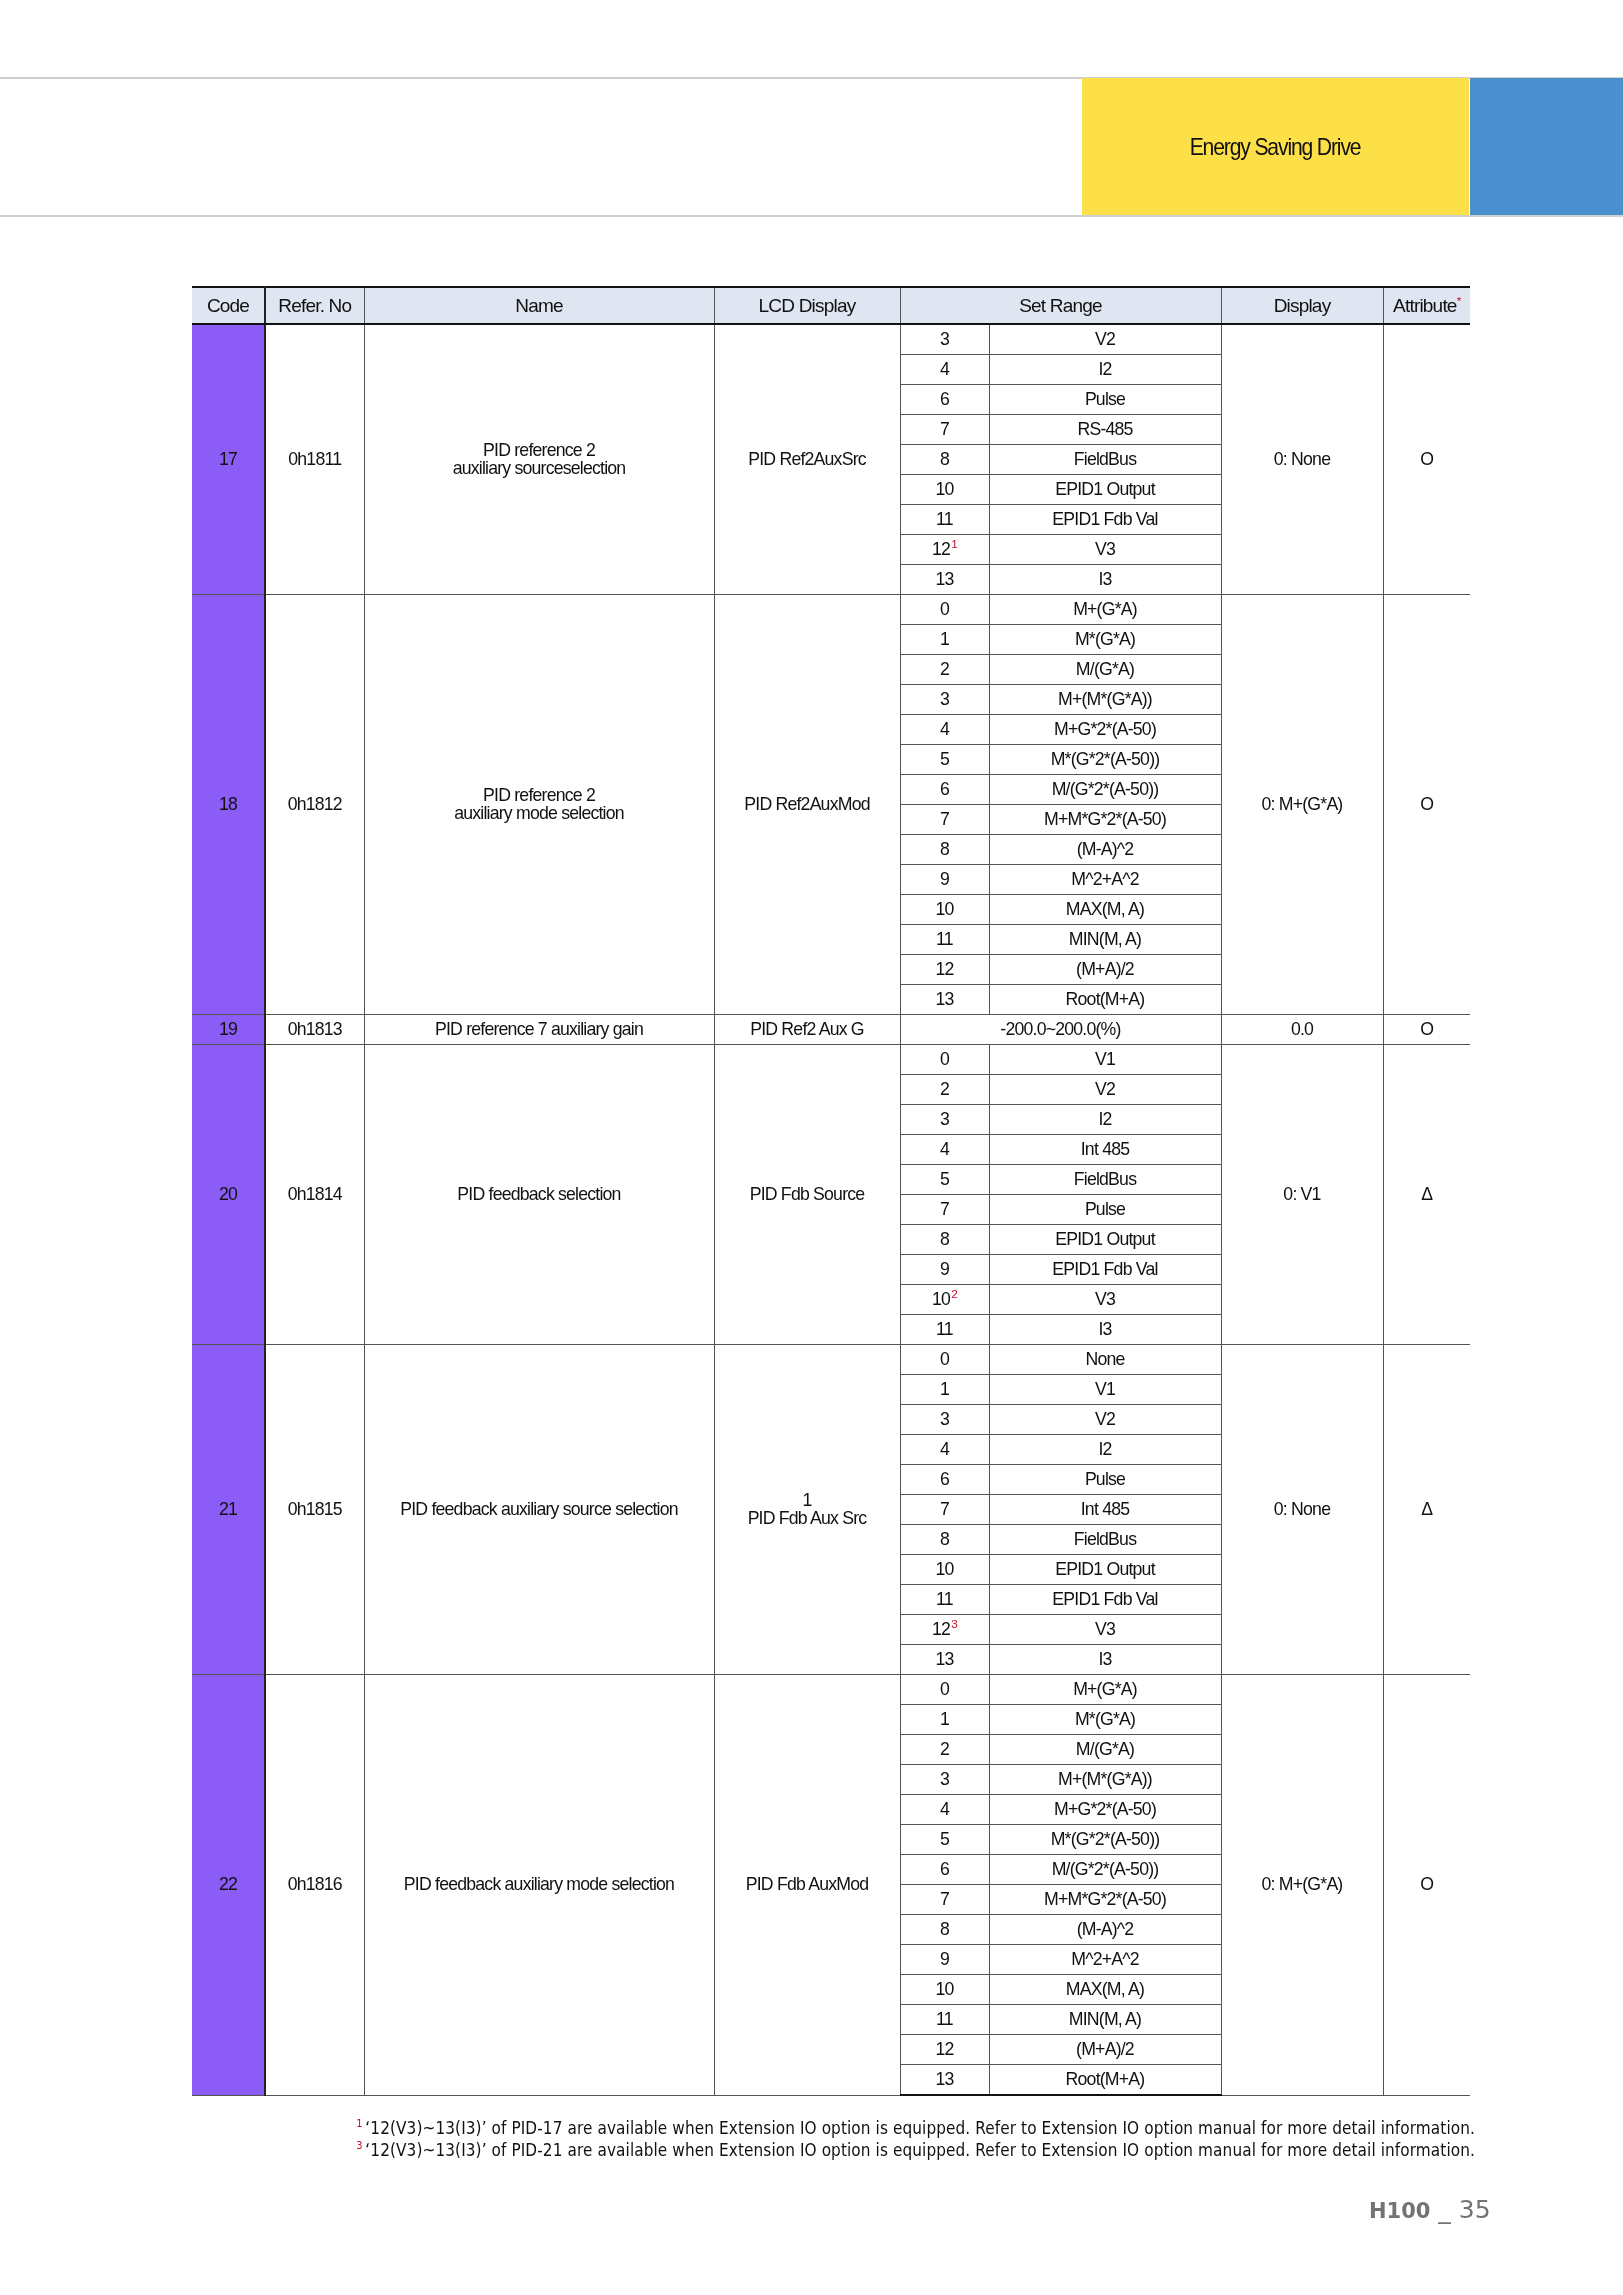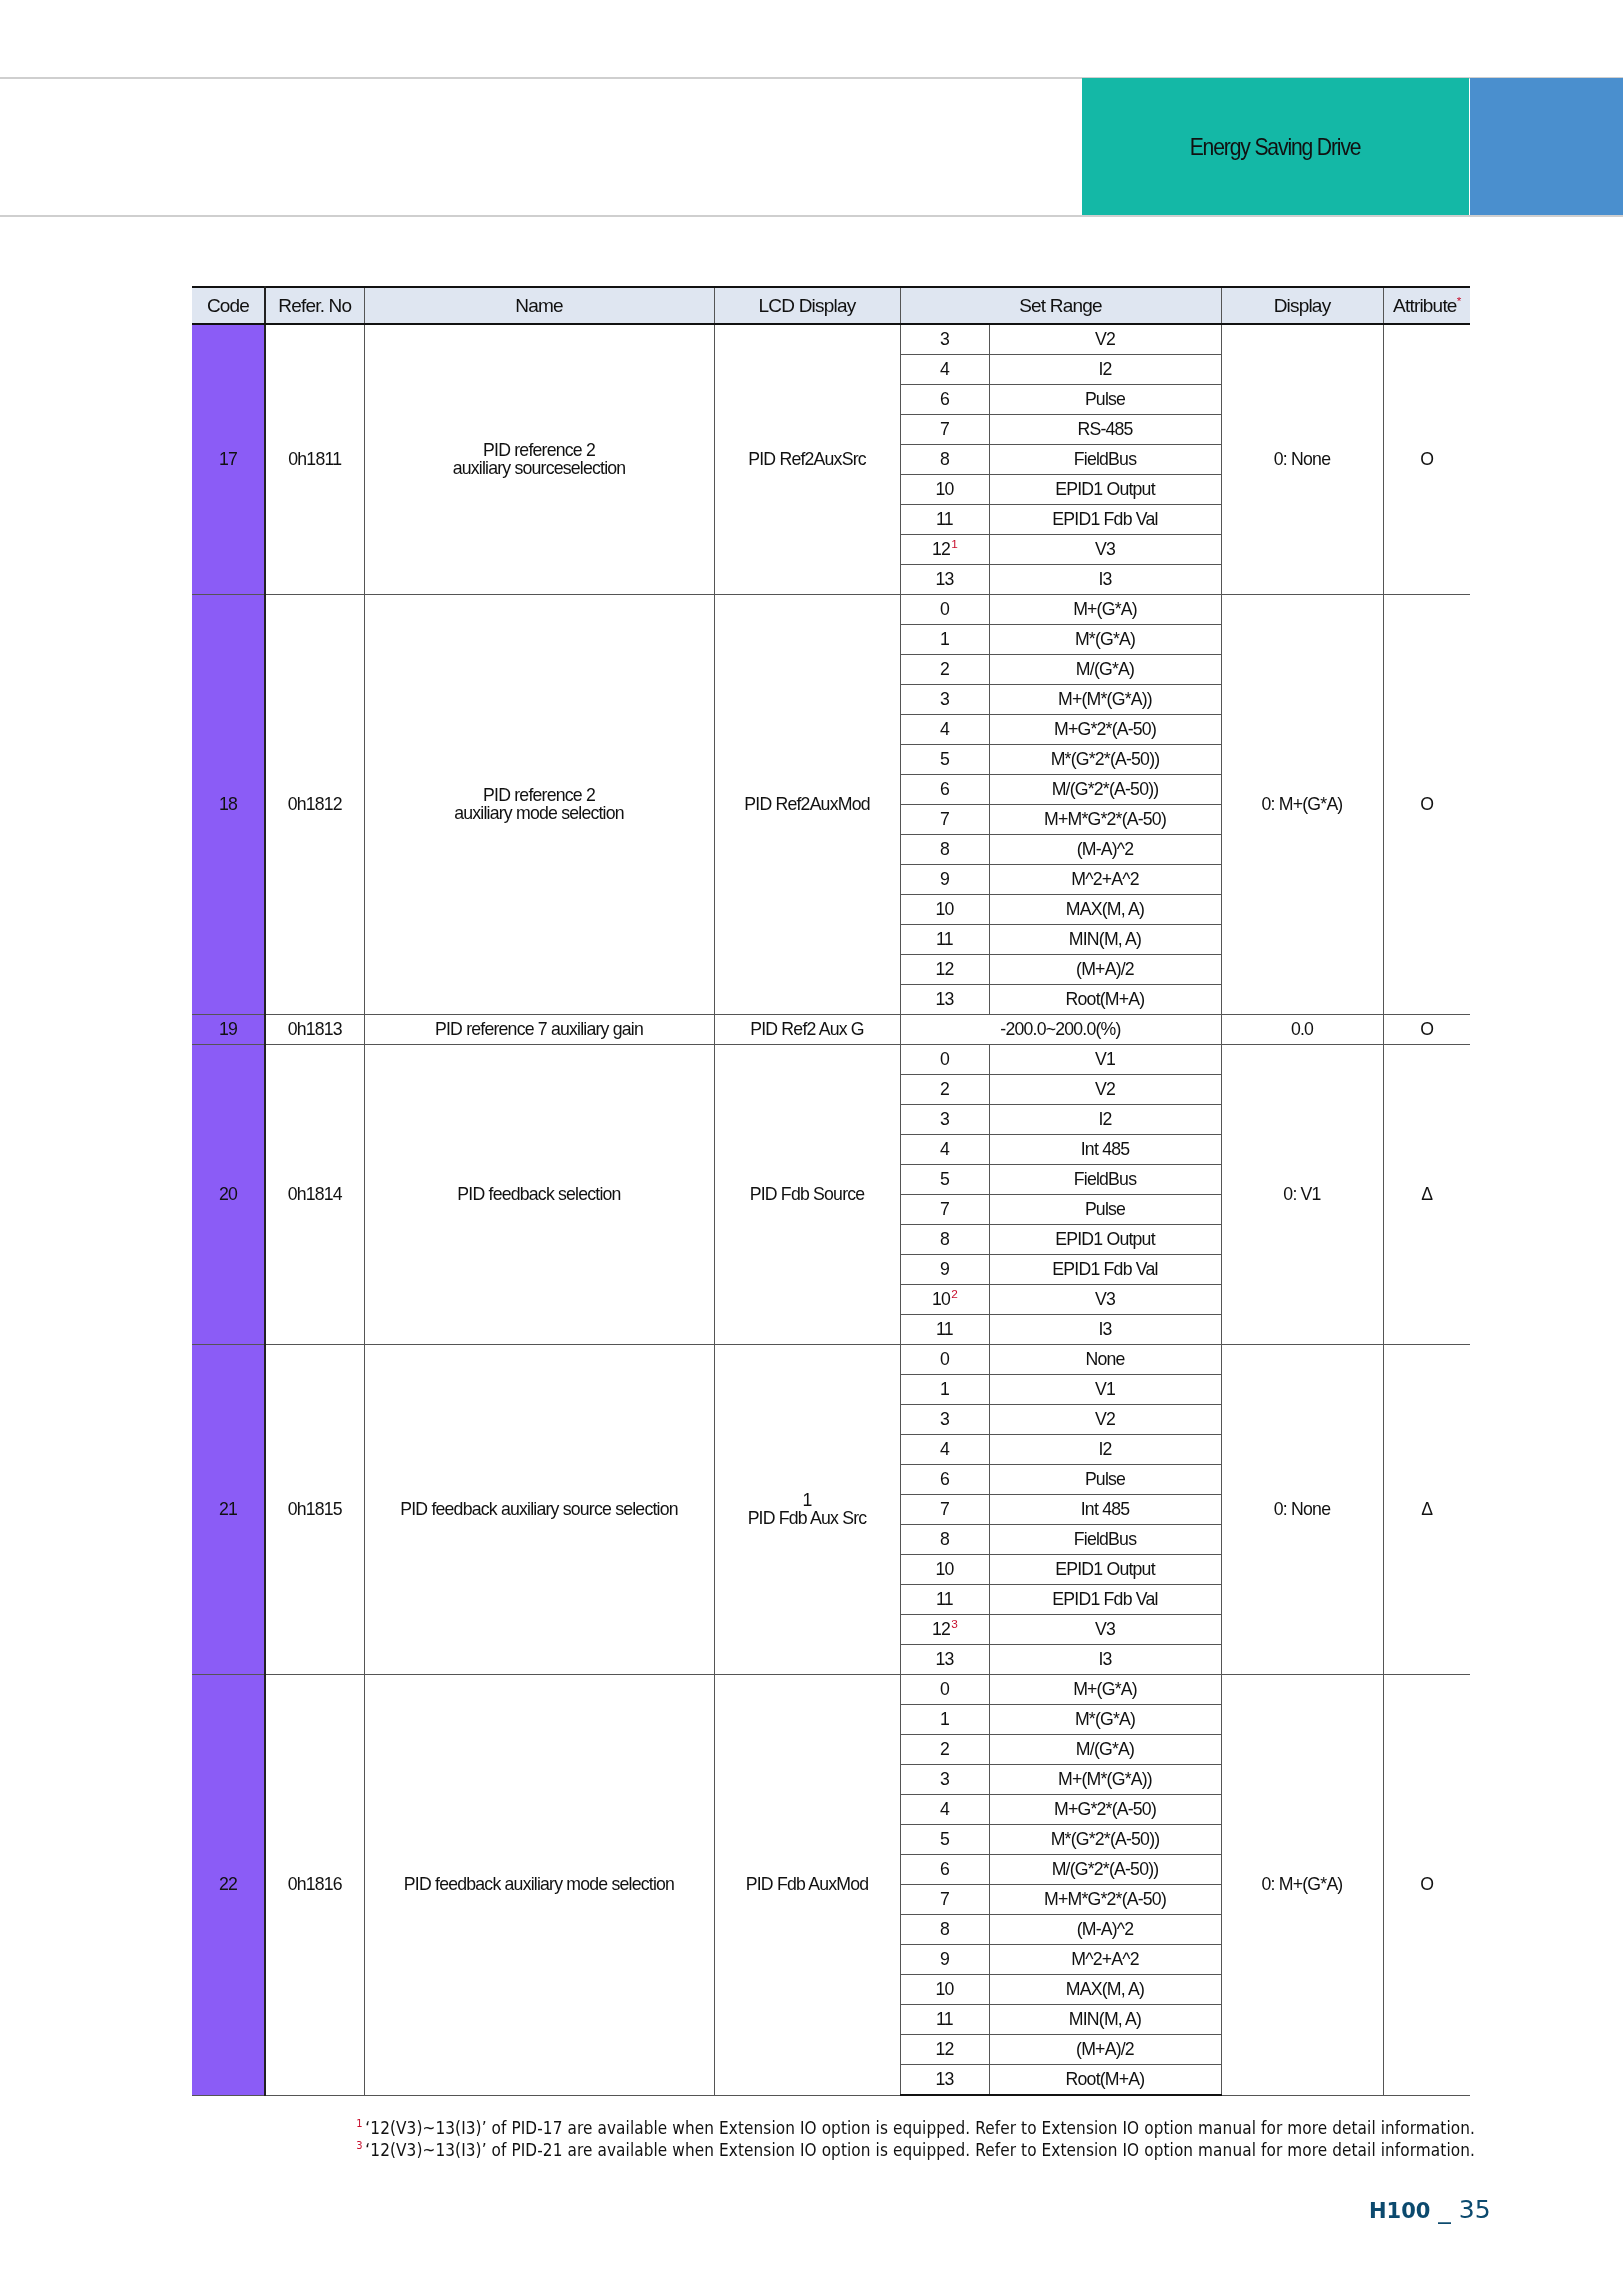--- a/index.html
+++ b/index.html
@@ -4,21 +4,21 @@
 <style>
   html, body { margin: 0; padding: 0; }
   body {
     width: 1623px; height: 2295px; position: relative; background: #ffffff;
     font-family: "Liberation Sans", sans-serif; color: #111;
     overflow: hidden;
   }
   .hdr-line-top { position: absolute; left: 0; top: 77px; width: 1623px; height: 2px; background: #cfcfcf; }
   .hdr-line-bot { position: absolute; left: 0; top: 215px; width: 1623px; height: 2px; background: #cfcfcf; }
   .hdr-gray {
-    position: absolute; left: 1082px; top: 78px; width: 387px; height: 138px; background: #14b8a6;
+    position: absolute; left: 1082px; top: 78px; width: 387px; height: 138px; background: #fde047;
     display: flex; align-items: center; justify-content: center;
   }
   .hdr-gray span {
     font-size: 24px; letter-spacing: -1.3px; color: #111; transform: scaleX(0.88); display: inline-block;
   }
   .hdr-blue { position: absolute; left: 1470px; top: 78px; width: 154px; height: 138px; background: #4a8fce; }
 
   table.params {
     position: absolute; left: 192px; top: 286px; width: 1277px;
     border-collapse: collapse; table-layout: fixed;
@@ -47,21 +47,21 @@
   .name-line { display: block; }
 
   .footnotes {
     position: absolute; left: 192px; top: 2118px; width: 1283px;
     font-family: "DejaVu Sans Condensed", "DejaVu Sans", sans-serif; font-size: 17px; color: #111;
     line-height: 21.6px; letter-spacing: 0.1px;
   }
   .footnotes .fn { white-space: nowrap; text-align: right; }
   .footnotes .fn-num { color: #c8102e; font-size: 11px; vertical-align: super; line-height: 0; margin-right: 2.6px; }
   .page-num {
-    position: absolute; left: 1369px; top: 2195px; font-size: 25px; color: #0c4a6e;
+    position: absolute; left: 1369px; top: 2195px; font-size: 25px; color: #737373;
     font-family: "DejaVu Sans", sans-serif; white-space: nowrap;
   }
   .page-num .model { font-size: 21px; font-weight: bold; }
 </style>
 </head>
 <body>
 
 <div class="hdr-line-top"></div>
 <div class="hdr-gray">
   <span>Energy Saving Drive</span>

